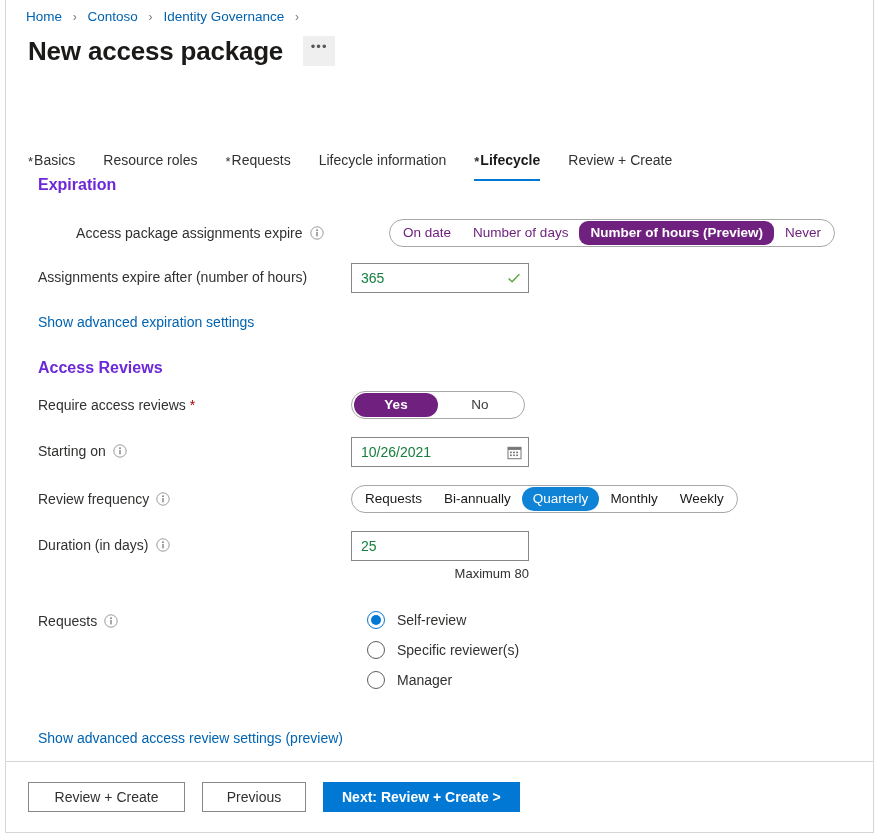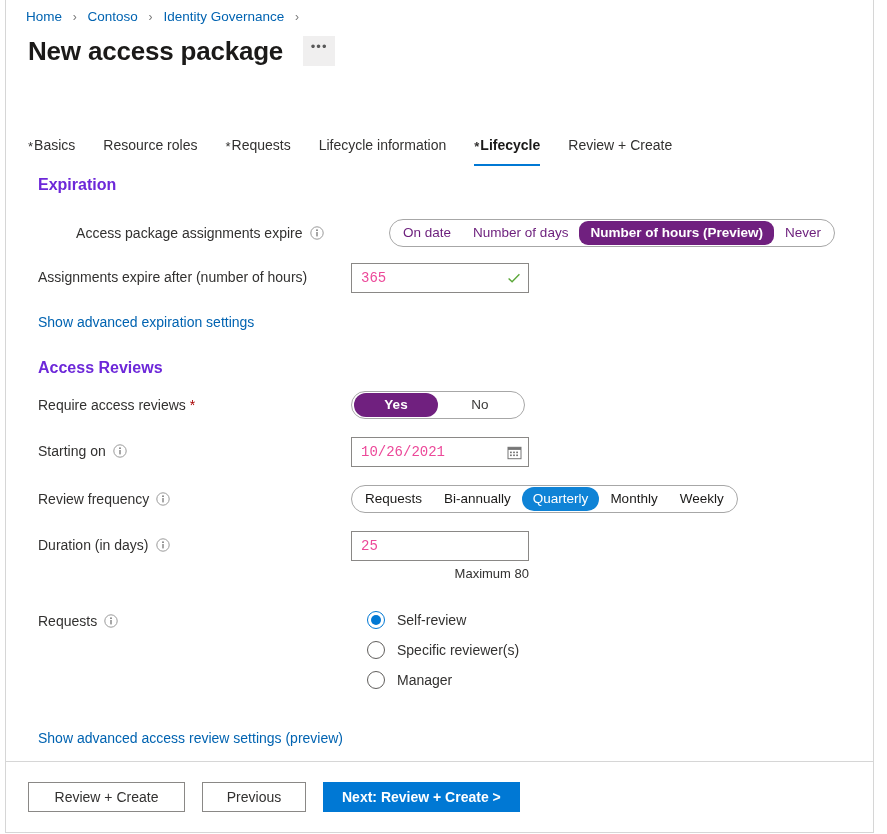--- a/index.html
+++ b/index.html
@@ -93,21 +93,21 @@
     letter-spacing: 1px;
     line-height: 8px;
     position: relative;
     top: -4px;
   }
 
   
   .tabs {
     position: absolute;
     left: 22px;
-    top: 132px;
+    top: 147px;
     display: flex;
     align-items: flex-end;
     height: 34px;
   }
   .tab {
     position: relative;
     font-size: 14px;
     color: #323130;
     padding: 0 0 9px 0;
     margin-right: 28px;
@@ -231,23 +231,23 @@
     background: #fff;
     box-sizing: border-box;
     display: flex;
     align-items: center;
     padding: 0 6px 0 9px;
   }
   .txtfield input {
     border: none;
     outline: none;
     flex: 1 1 auto;
-    font-family: Liberation Mono, monospace;
-    font-size: 14px;
-    color: #ec4899;
+    font-family: Liberation Sans, sans-serif;
+    font-size: 14px;
+    color: #15803d;
     background: transparent;
     padding: 0;
     min-width: 0;
   }
   .field-adorn {
     flex: 0 0 auto;
     display: flex;
     align-items: center;
     margin-left: 4px;
   }

